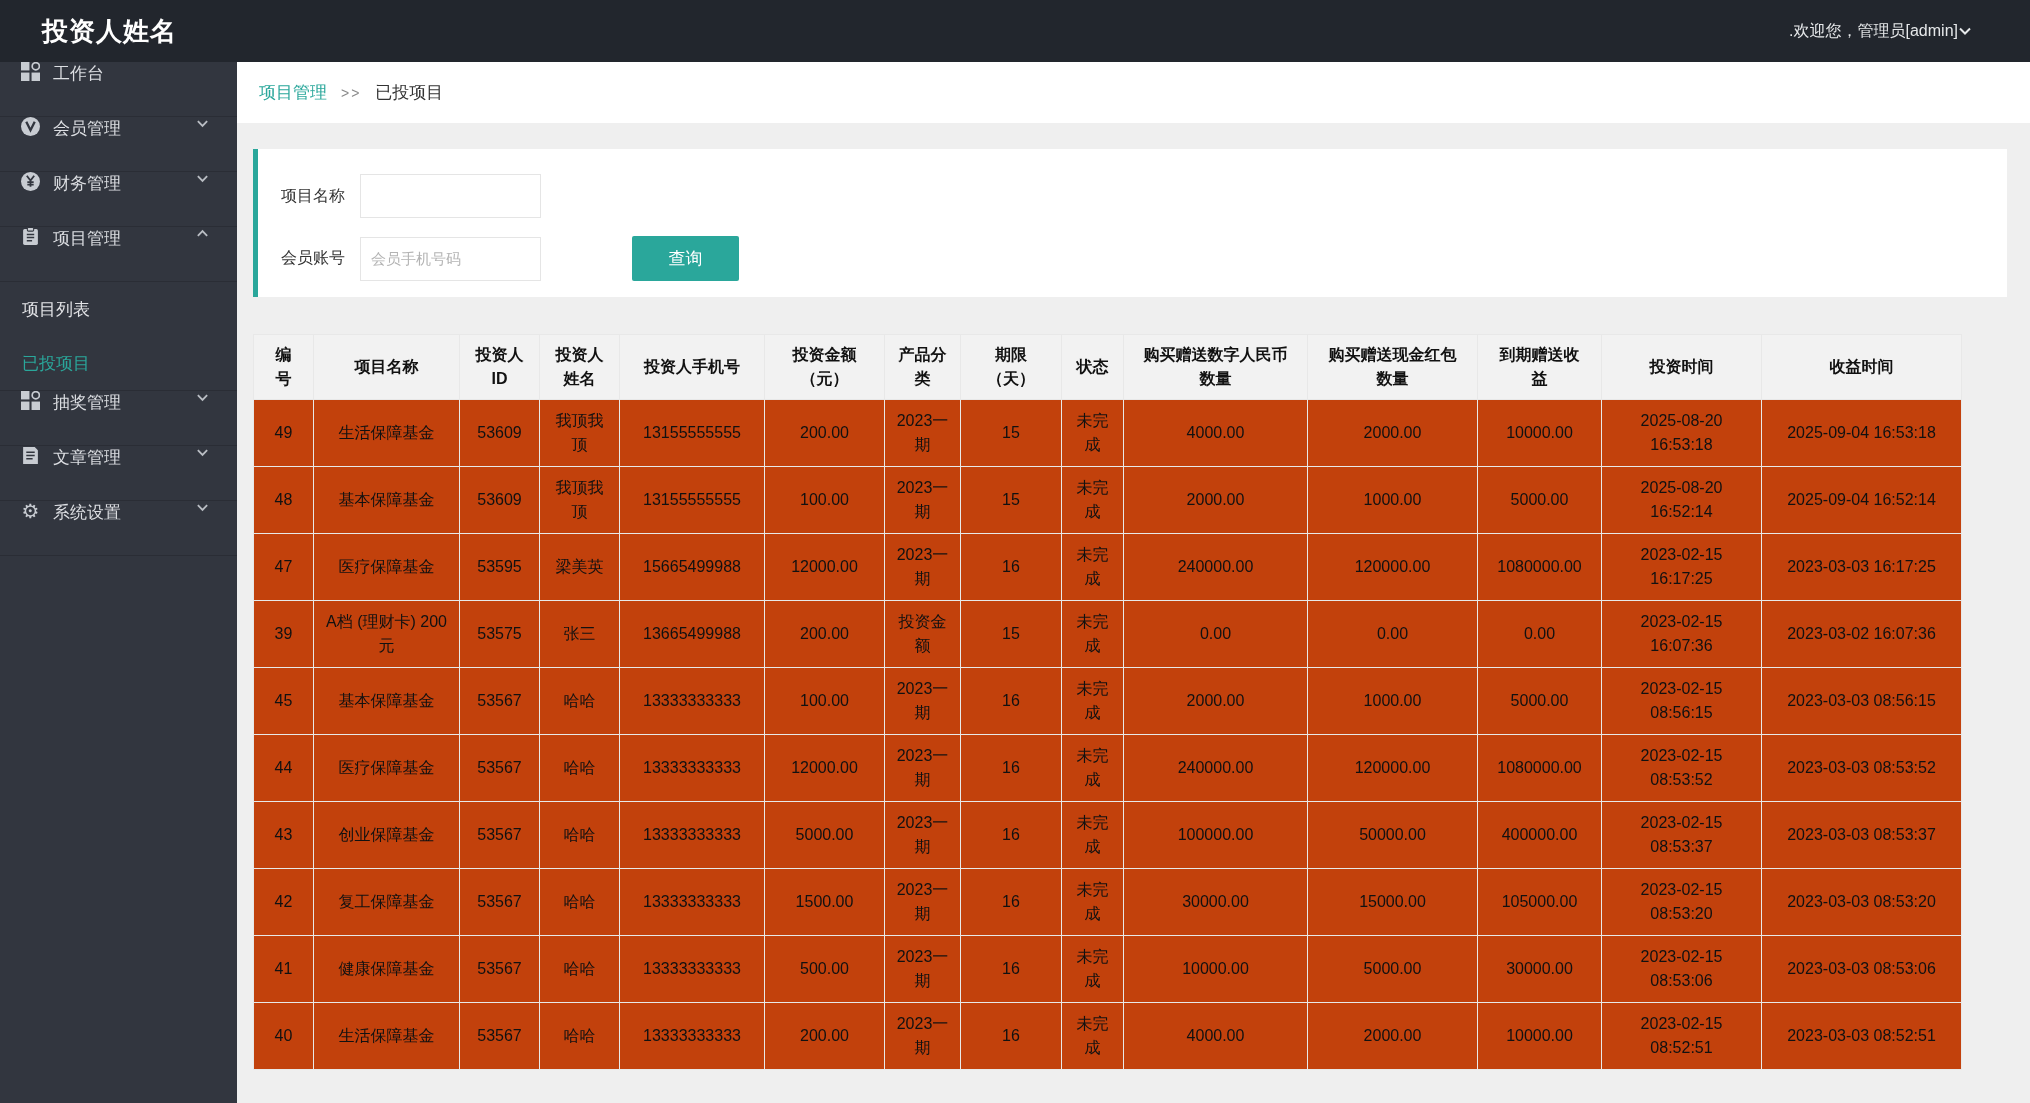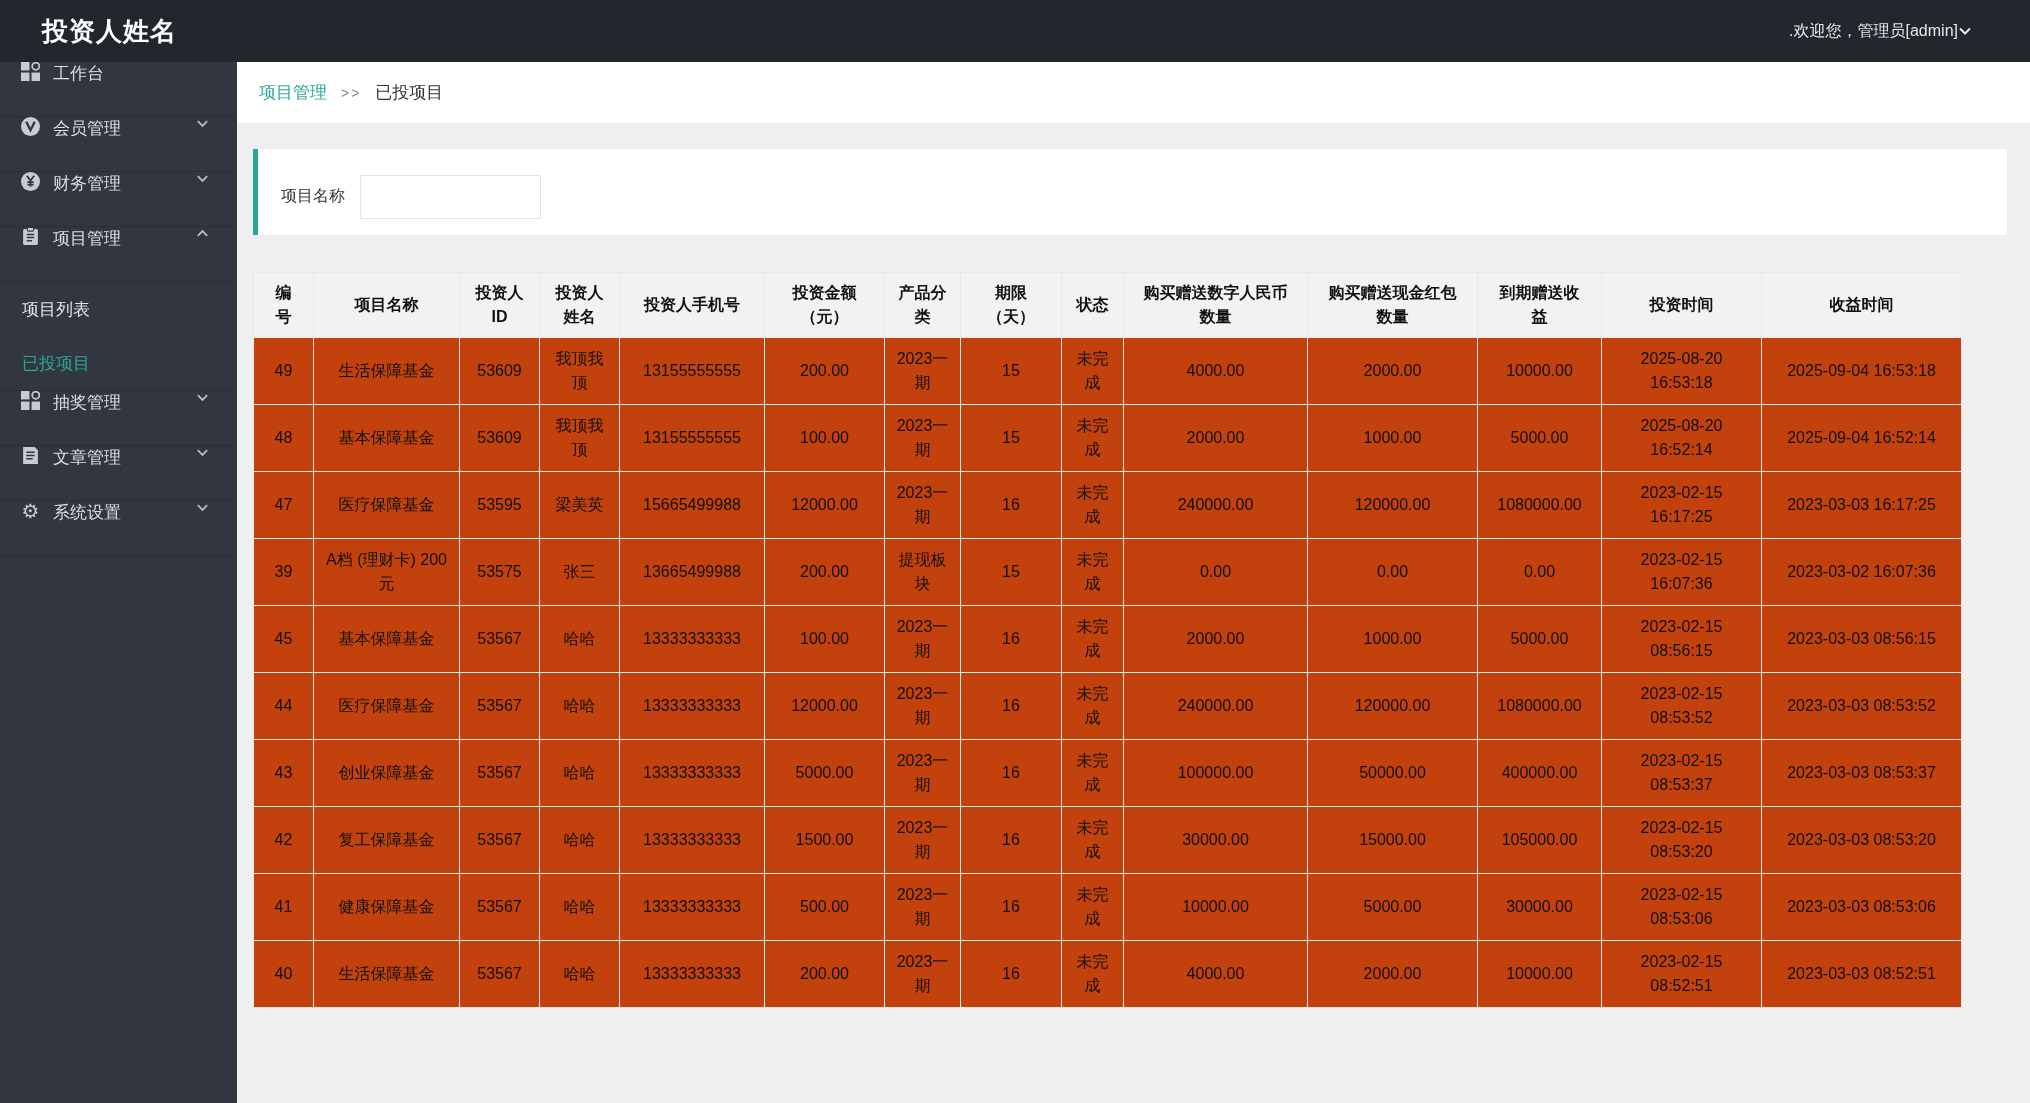--- a/index.html
+++ b/index.html
@@ -188,20 +188,25 @@
   <div class="breadcrumb-bar">
     <a class="crumb-link">项目管理</a>
     <span class="crumb-sep">&gt;&gt;</span>
     <span class="crumb-current">已投项目</span>
   </div>
 
   <section class="filter-panel">
     <div class="filter-row">
       <label class="filter-label">项目名称</label>
       <input class="filter-input" type="text" style="">
+    </div>
+    <div class="filter-row">
+      <label class="filter-label">会员账号</label>
+      <input class="filter-input" type="text" placeholder="会员手机号码" style="">
+      <button class="search-btn">查询</button>
     </div>
   </section>
 
   <section class="table-wrap">
     <table id="data-table">
       <colgroup>
         <col style="width:60px">
           <col style="width:146px">
           <col style="width:80px">
           <col style="width:80px">
@@ -283,21 +288,21 @@
             <td>2023-02-15 16:17:25</td>
             <td>2023-03-03 16:17:25</td>
           </tr>
           <tr>
             <td>39</td>
             <td>A档 (理财卡) 200元</td>
             <td>53575</td>
             <td>张三</td>
             <td>13665499988</td>
             <td>200.00</td>
-            <td>提现板块</td>
+            <td>投资金额</td>
             <td>15</td>
             <td>未完成</td>
             <td>0.00</td>
             <td>0.00</td>
             <td>0.00</td>
             <td>2023-02-15 16:07:36</td>
             <td>2023-03-02 16:07:36</td>
           </tr>
           <tr>
             <td>45</td>

